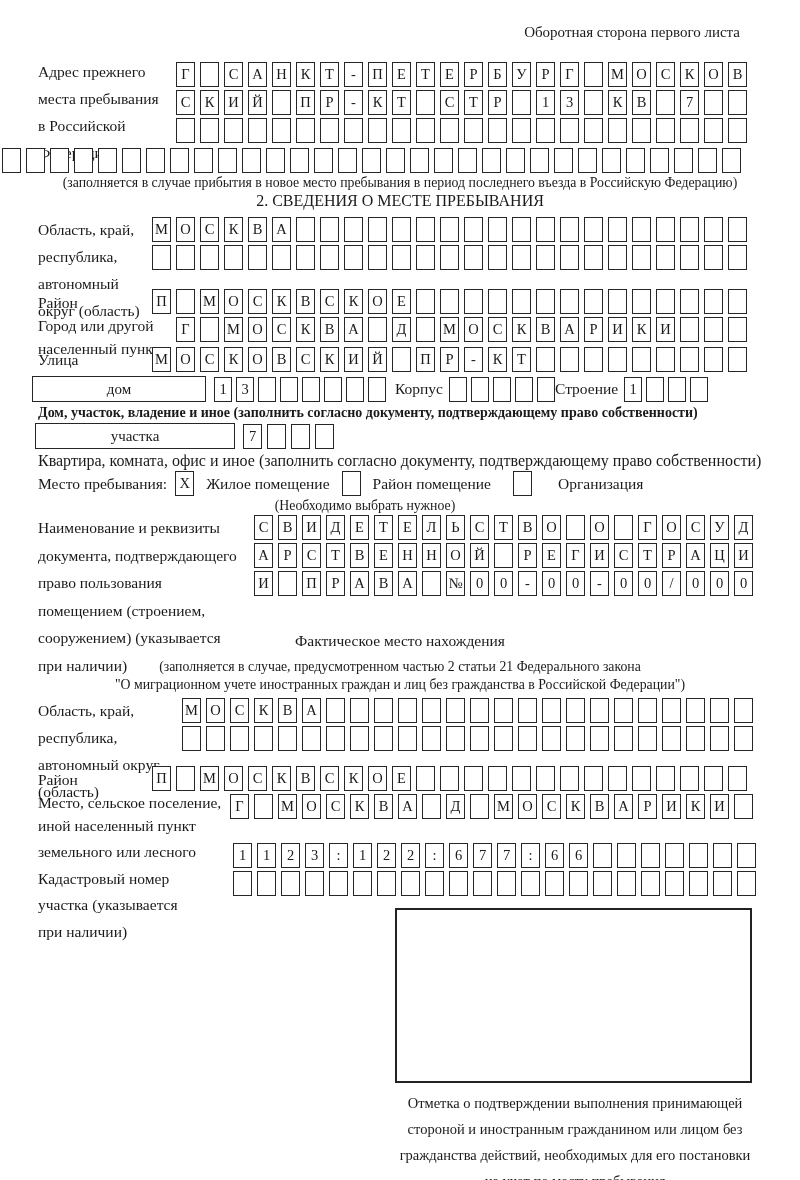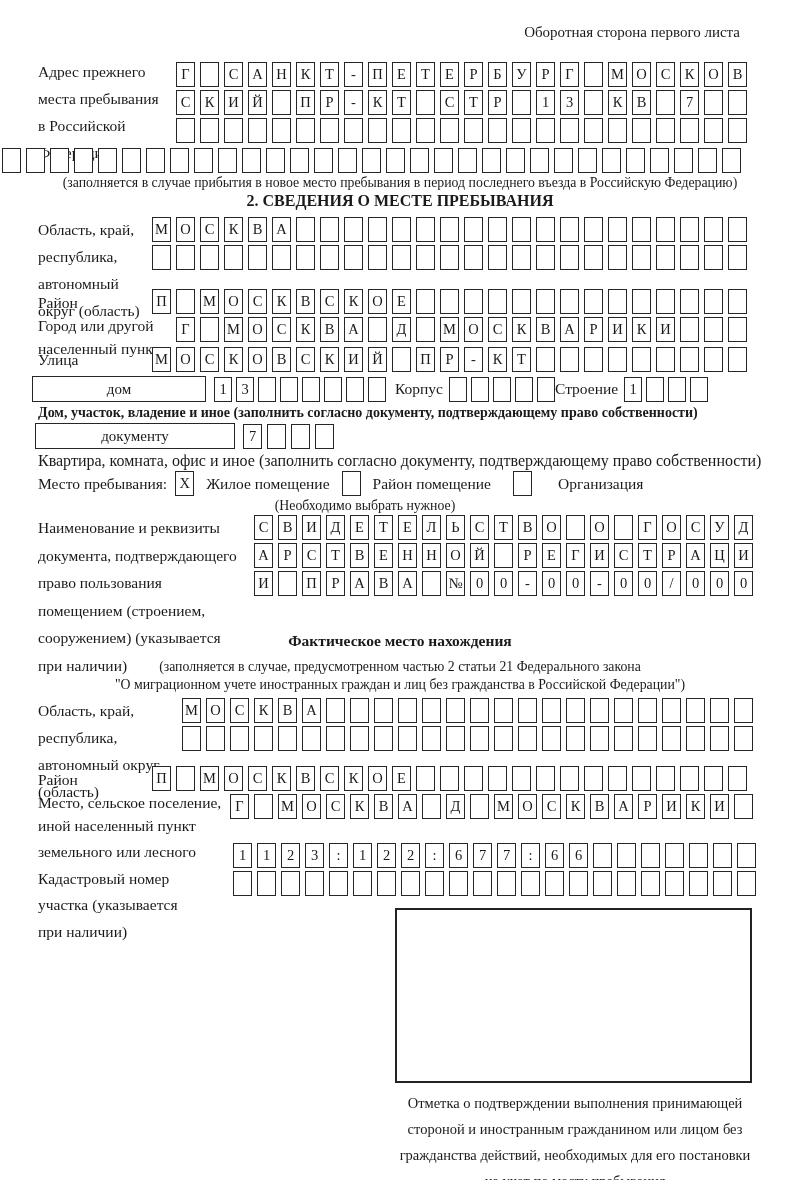--- a/index.html
+++ b/index.html
@@ -6,21 +6,21 @@
   .page{
     position:relative;width:800px;height:1180px;background:#ffffff;
     color:#1a1a1a;font-family:"Liberation Serif","DejaVu Serif",serif;
     overflow:hidden;margin:0 auto;
   }
   .abs{position:absolute;}
   .label{font-size:15.5px;line-height:27px;white-space:nowrap;}
   .label-tight{font-size:15.5px;line-height:23px;white-space:nowrap;}
   .note{font-size:13.8px;white-space:nowrap;}
   .center{width:800px;left:0;text-align:center;}
-  .bold{font-weight:bold;}
+  .bold{font-weight:normal;}
   .boxrow{display:flex;column-gap:5px;}
   .cell{
     flex:0 0 19px;width:19px;height:25px;box-sizing:border-box;
     border:1.6px solid #262626;display:flex;align-items:center;justify-content:center;
     font-size:14.5px;line-height:1;background:#fff;
   }
   .boxgroup{display:flex;column-gap:4px;}
   .boxgroup .cell{flex:0 0 18px;width:18px;}
   .flexline{display:flex;align-items:center;}
   .wide-box{
@@ -333,21 +333,21 @@
     <div class="boxgroup" style="margin-left:6px;">
         <span class="cell">1</span>
         <span class="cell"></span>
         <span class="cell"></span>
         <span class="cell"></span>
       </div>
   </div>
   <div class="abs note" style="left:38px;top:405px;font-size:14px;font-weight:bold;">Дом, участок, владение и иное (заполнить согласно документу, подтверждающему право собственности)</div>
 
   <div class="abs flexline" style="left:35px;top:423px;">
-    <div class="wide-box" style="width:200px;height:26px;">документу</div>
+    <div class="wide-box" style="width:200px;height:26px;">участка</div>
     <div class="boxrow" style="margin-left:8px;">
         <span class="cell">7</span>
         <span class="cell"></span>
         <span class="cell"></span>
         <span class="cell"></span>
       </div>
   </div>
   <div class="abs note" style="left:38px;top:452px;font-size:16px;">Квартира, комната, офис и иное (заполнить согласно документу, подтверждающему право собственности)</div>
 
   <div class="abs flexline" style="left:38px;top:471px;">

